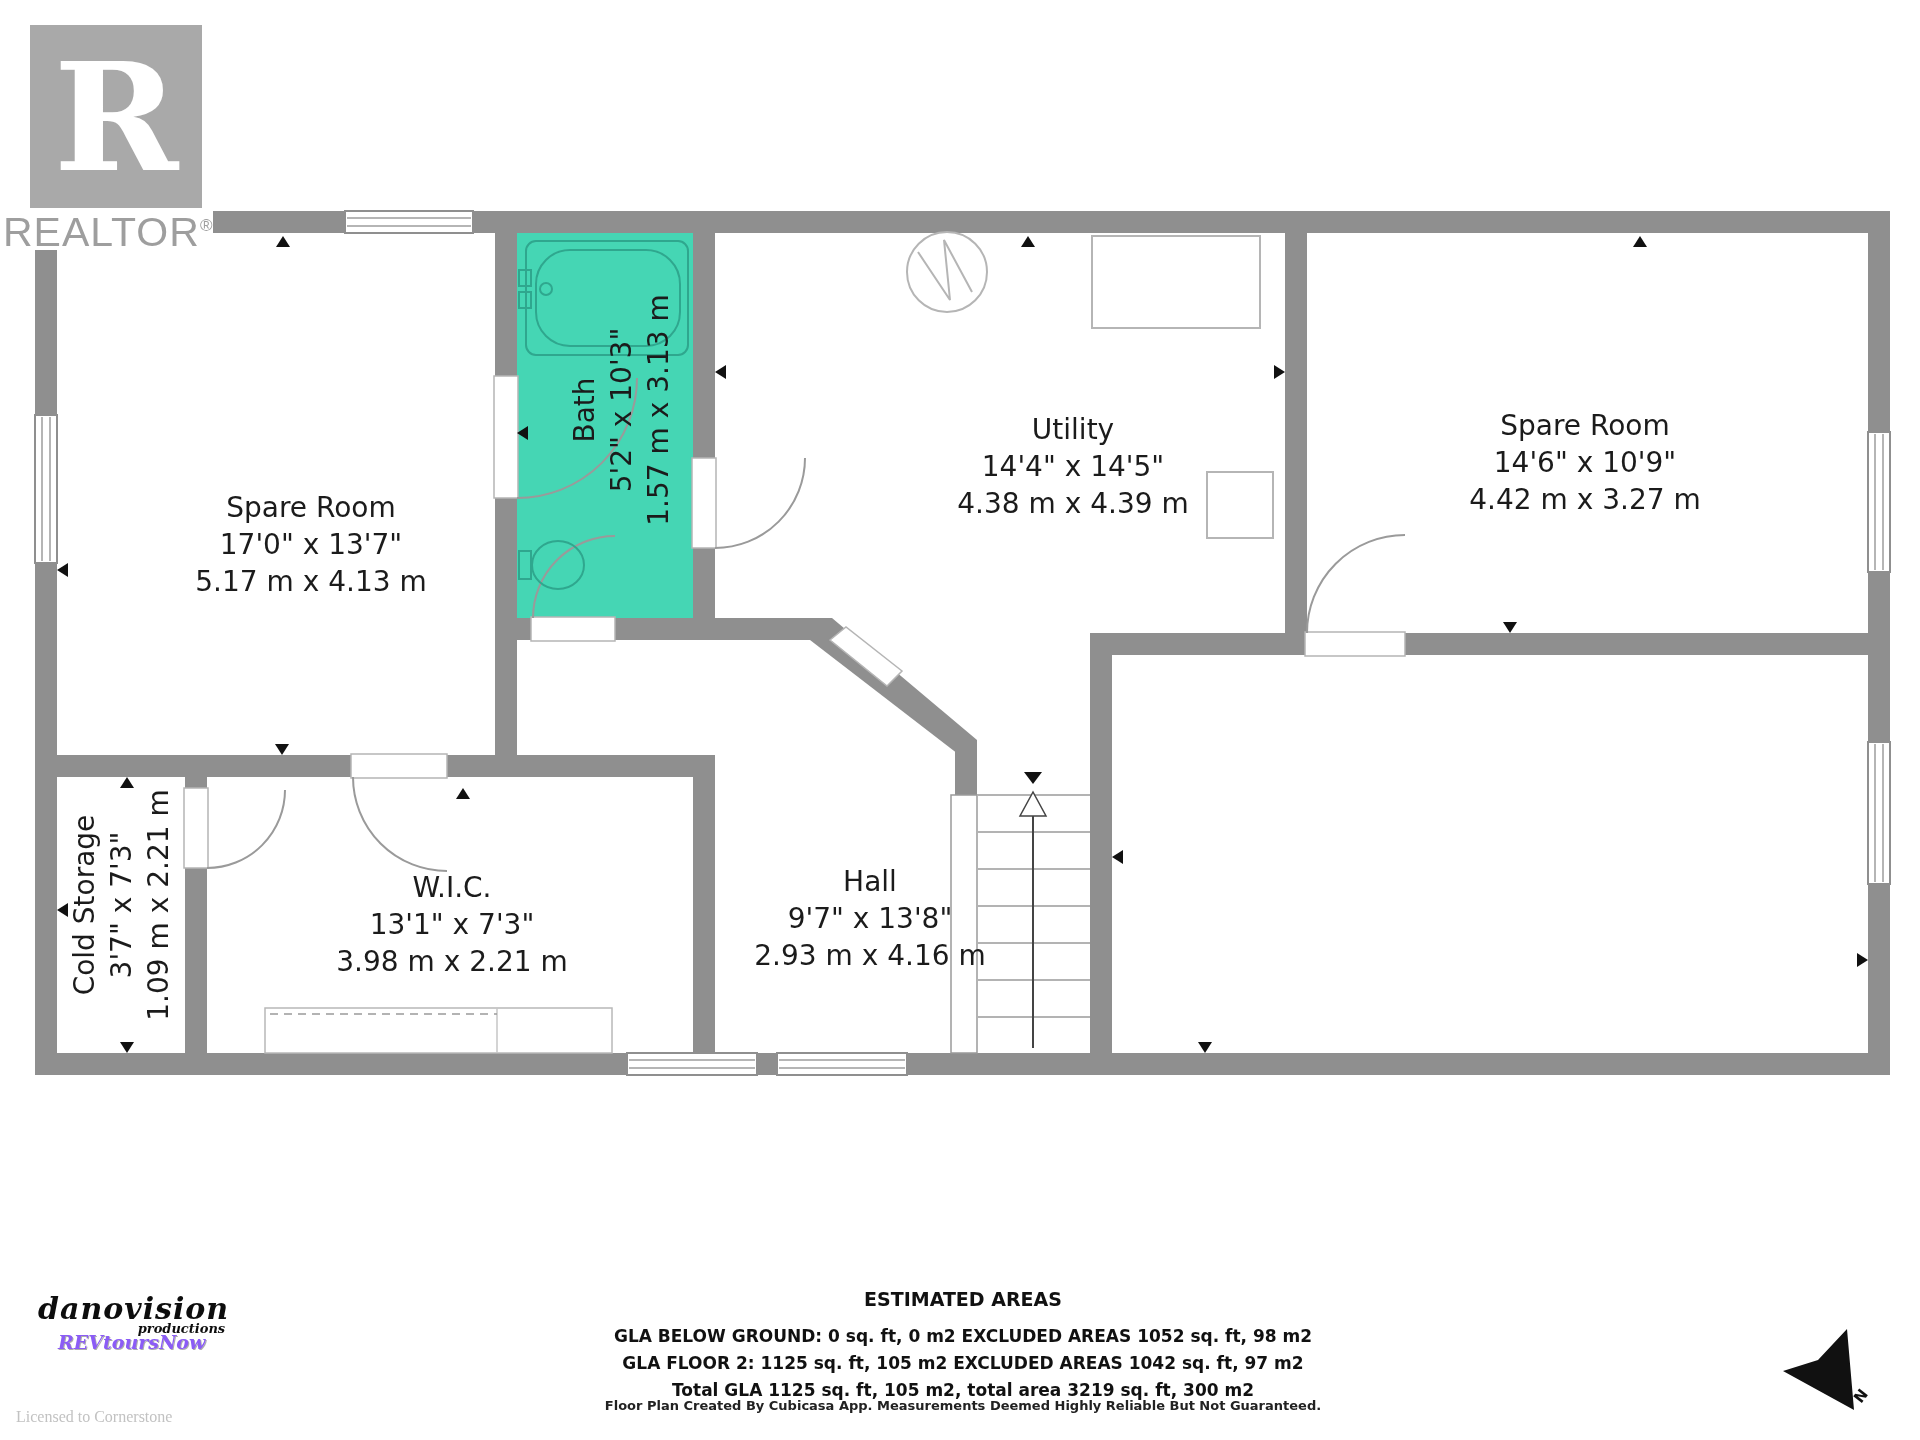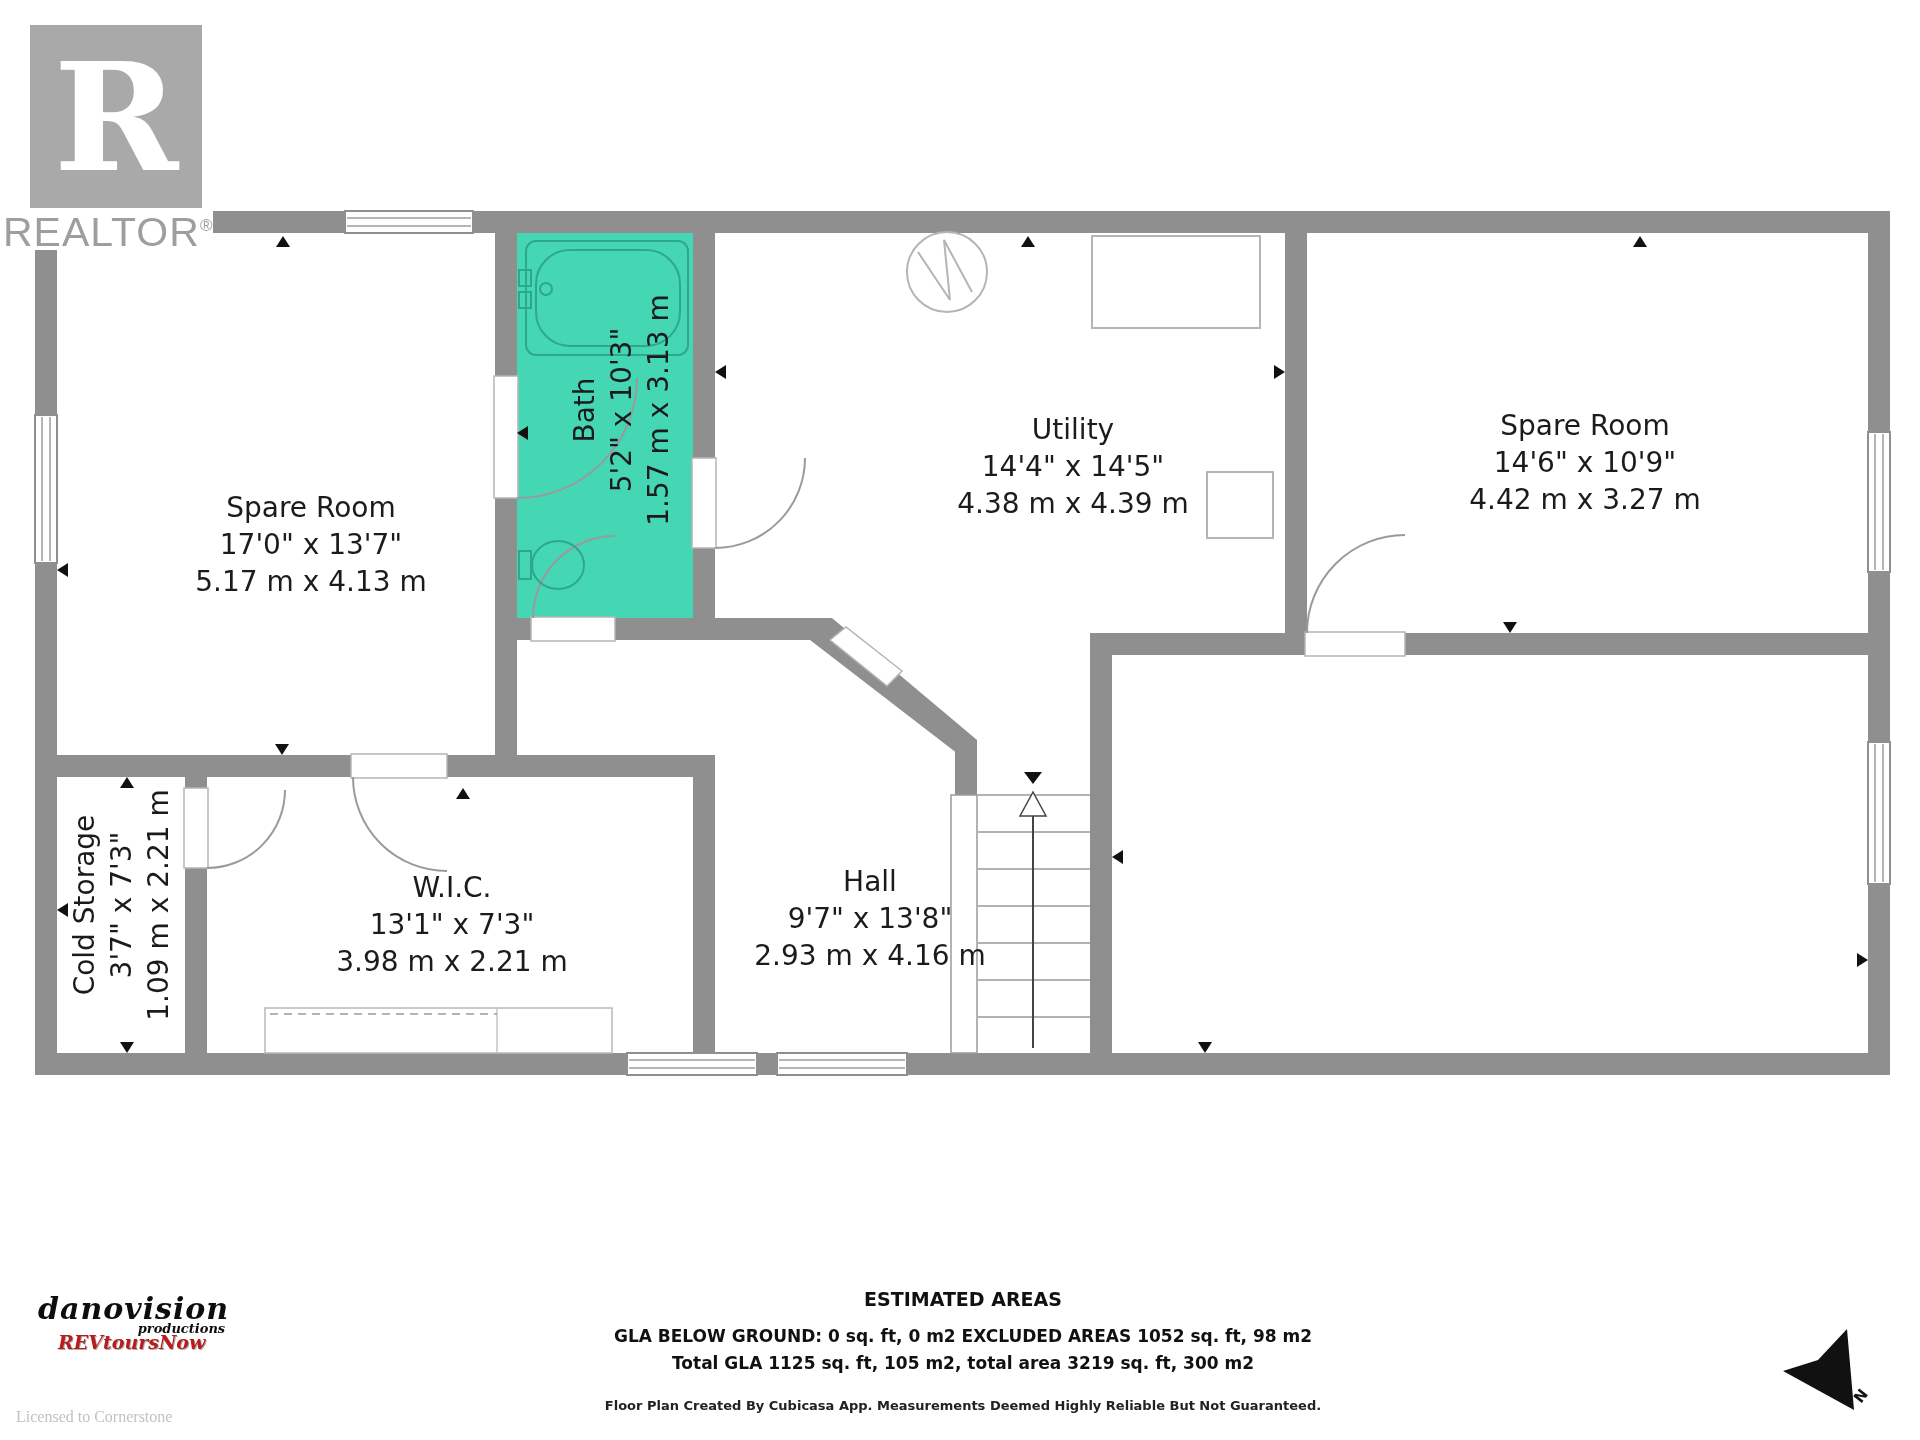--- a/index.html
+++ b/index.html
@@ -17,21 +17,21 @@
   .rlogo-text sup{font-size:17px;}
   .areas{position:absolute;left:963px;top:1288px;transform:translateX(-50%);text-align:center;color:#111;}
   .areas .t{font-weight:bold;font-size:19px;margin-bottom:13px;}
   .areas .l{font-weight:bold;font-size:17px;line-height:1.6;}
   .disclaimer{position:absolute;left:963px;top:1398px;transform:translateX(-50%);
        font-weight:bold;font-size:13px;color:#222;white-space:nowrap;}
   .producer{position:absolute;left:38px;top:1294px;font-family:"DejaVu Serif",serif;
        font-style:italic;font-weight:bold;color:#0d0d0d;line-height:1;}
   .producer .p1{font-size:30px;letter-spacing:1px;}
   .producer .p2{font-size:13px;text-align:right;margin-top:-2px;margin-right:4px;}
-  .producer .p3{font-size:19px;color:#b91c1c;margin-top:-2px;margin-left:20px;
+  .producer .p3{font-size:19px;color:#8b5cf6;margin-top:-2px;margin-left:20px;
        text-shadow:1px 1px 0 rgba(20,20,20,.35);}
   .licensed{position:absolute;left:16px;top:1408px;font-family:Liberation Serif, serif;
        font-size:16px;color:#c2c2c2;}
 </style>
 </head>
 <body>
 
 <div id="app">
 
   <div class="rlogo-box">
@@ -201,20 +201,21 @@
   </div>
   <div class="room-label" style="left:870px;top:907px;margin-top:12px;">
     <div>Hall</div>
     <div>9'7" x 13'8"</div>
     <div>2.93 m x 4.16 m</div>
   </div>
 
   <div class="areas">
     <div class="t">ESTIMATED AREAS</div>
     <div class="l">GLA BELOW GROUND: 0 sq. ft, 0 m2 EXCLUDED AREAS 1052 sq. ft, 98 m2</div>
+    <div class="l">GLA FLOOR 2: 1125 sq. ft, 105 m2 EXCLUDED AREAS 1042 sq. ft, 97 m2</div>
     <div class="l">Total GLA 1125 sq. ft, 105 m2, total area 3219 sq. ft, 300 m2</div>
   </div>
   <div class="disclaimer">Floor Plan Created By Cubicasa App. Measurements Deemed Highly Reliable But Not Guaranteed.</div>
 
   <div class="producer">
     <div class="p1">danovision</div>
     <div class="p2">productions</div>
     <div class="p3">REVtoursNow</div>
   </div>
   <div class="licensed">Licensed to Cornerstone</div>

